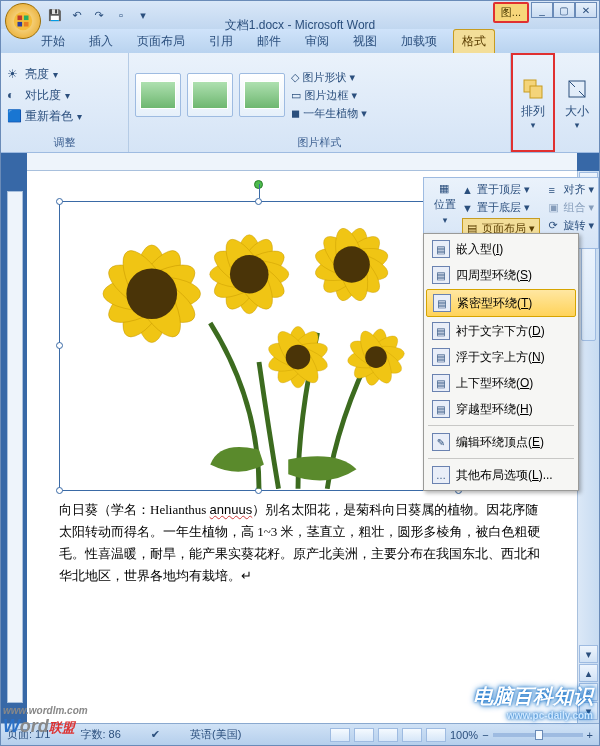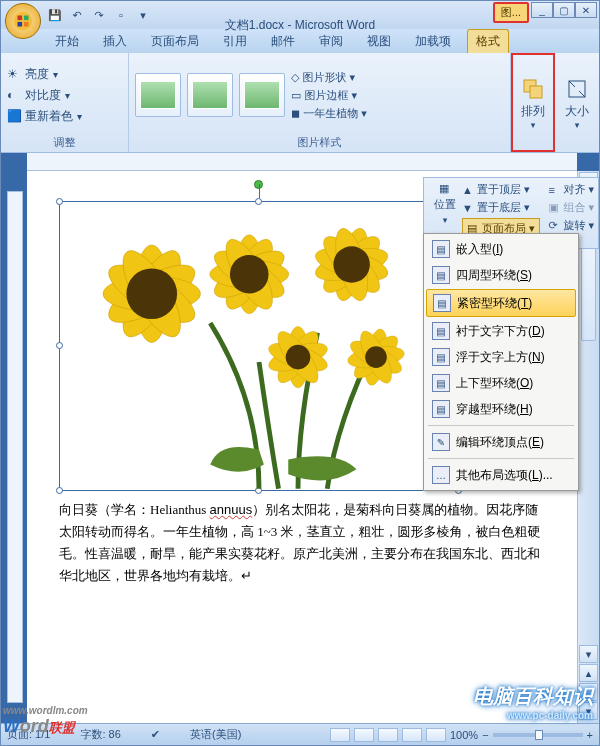--- a/index.html
+++ b/index.html
@@ -9,21 +9,21 @@
   .titlebar { height: 28px; background: linear-gradient(#d9e7f8, #c1d7f0); display: flex; align-items: center; position: relative; }
   .office-btn { width: 36px; height: 36px; border-radius: 50%; background: radial-gradient(#fce9ad, #e6a21c); position: absolute; left: 4px; top: 2px; z-index: 20; border: 1px solid #9a6e08; display:flex; align-items:center; justify-content:center; }
   .office-btn svg { width:22px; height:22px; }
   .qat { margin-left: 46px; display: flex; gap: 6px; align-items:center; }
   .qat span { width: 16px; height: 16px; display:inline-flex; align-items:center; justify-content:center; font-size:11px; color:#2b4f7d; }
   .title-text { position: absolute; left: 50%; transform: translateX(-50%); font-size: 12px; color: #2b4f7d; margin-top: 20px; }
   .win-controls { position: absolute; right: 2px; top: 1px; display: flex; gap:0; }
   .win-controls div { width: 22px; height: 16px; background: linear-gradient(#e6f0fb,#cadcf2); border: 1px solid #6a8bb8; display:flex;align-items:center;justify-content:center;font-size:10px;color:#2b4f7d; }
   .tool-chip { position:absolute; right: 70px; top:1px; font-size:11px; background:#f7d67a; border:1px solid #c79c20; padding:1px 6px; color:#4a3a00; border-radius:2px; }
 
-  .tabs { height: 24px; background: linear-gradient(#cfe3fa,#b9d3ef); display:flex; padding-left:46px; gap:8px; align-items:flex-end; }
+  .tabs { height: 24px; background: linear-gradient(#cfe3fa,#b9d3ef); display:flex; padding-left:32px; gap:8px; align-items:flex-end; }
   .tab { padding: 3px 8px 3px; font-size:12px; color:#2b4f7d; border-radius:3px 3px 0 0; }
   .tab.active { background: #f3de99; border:1px solid #c79c20; border-bottom:none; color:#5a3d00; }
 
   .ribbon { height: 100px; background: linear-gradient(#eaf2fb,#d5e4f6); border-bottom:1px solid #9ebbe1; display:flex; }
   .group { border-right:1px solid #b5cbe5; padding:4px 6px 2px; display:flex; flex-direction:column; justify-content:space-between; }
   .group-label { text-align:center; font-size:11px; color:#3c5f90; padding-top:2px; }
   .group-body { flex:1; display:flex; align-items:center; }
 
   .adjust-col1 { display:flex; flex-direction:column; gap:4px; font-size:12px; color:#2b4f7d; }
   .adjust-item { display:flex; align-items:center; gap:4px; }

